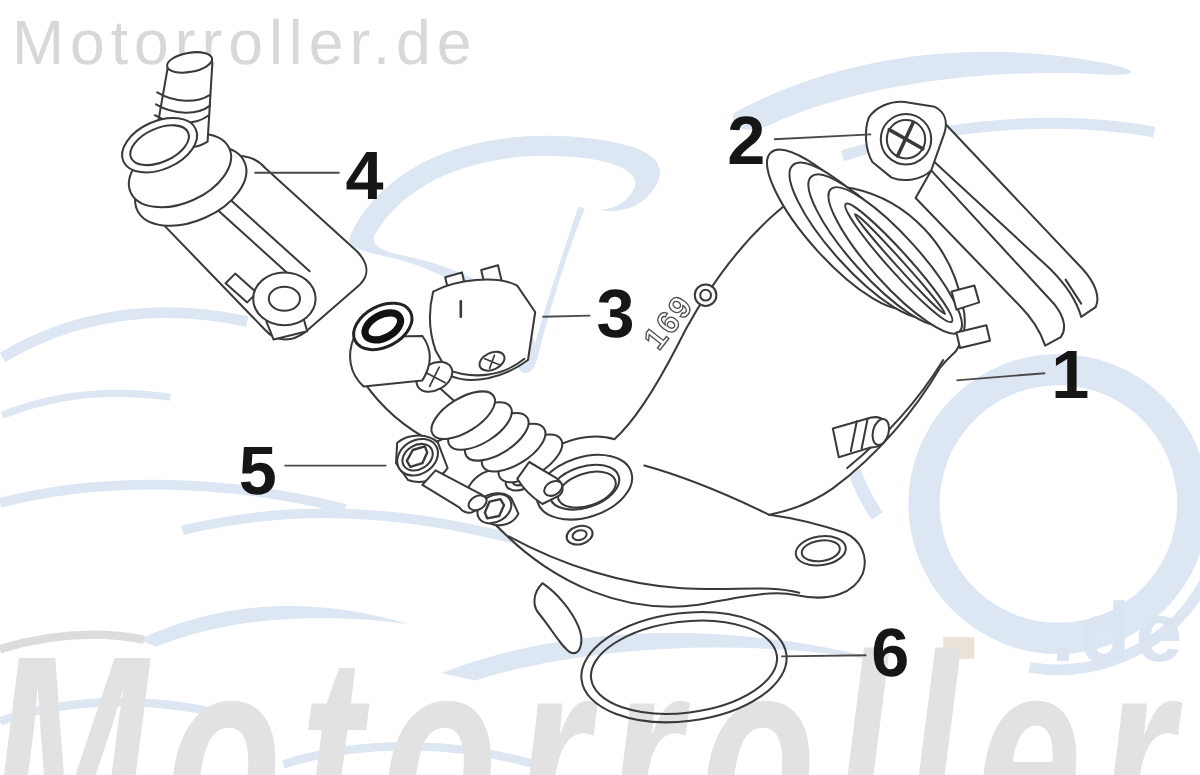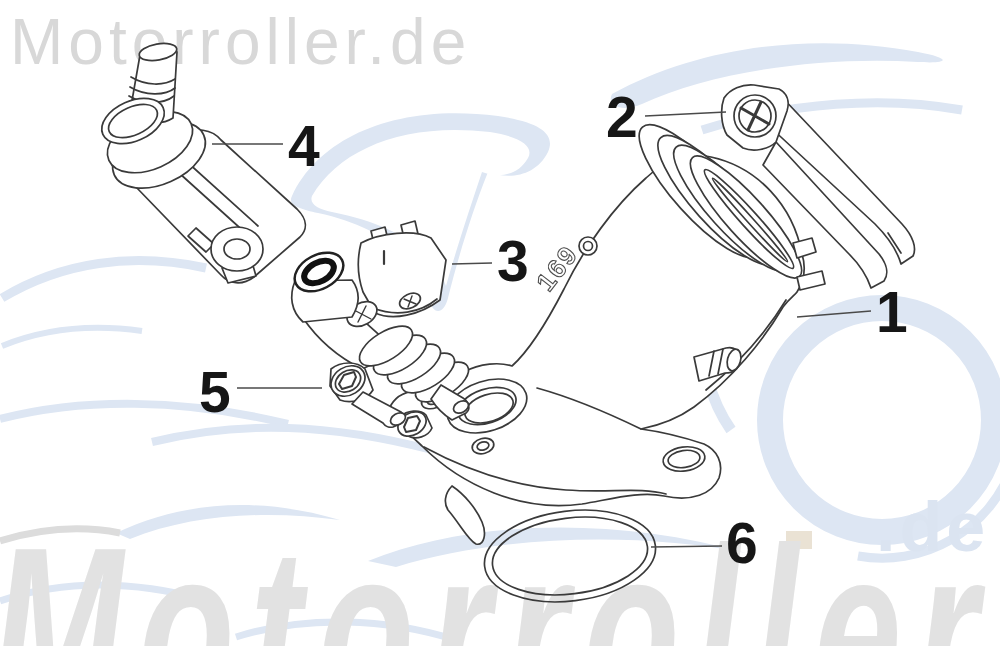--- a/index.html
+++ b/index.html
@@ -3,21 +3,21 @@
 <meta charset="utf-8">
 <style>
   html,body{margin:0;padding:0;background:#fff;}
   .stage{
     position:relative;width:1000px;height:646px;overflow:hidden;background:#fff;
     font-family:"Liberation Sans",sans-serif;
   }
   .stage svg{position:absolute;left:0;top:0;}
   .wm-top{
     position:absolute;left:10px;top:10px;
-    font-size:64px;line-height:1;letter-spacing:5px;
+    font-size:52px;line-height:1;letter-spacing:5px;
     color:#d8d8d8;white-space:nowrap;
   }
   .wm-bottom{
     position:absolute;left:-8px;top:512px;
     font-size:238px;line-height:1;font-weight:bold;font-style:italic;
     letter-spacing:.10em;color:#e2e2e2;white-space:nowrap;
     transform:scaleX(.66);transform-origin:left top;
   }
   .wm-de{
     position:absolute;left:876px;top:492px;

